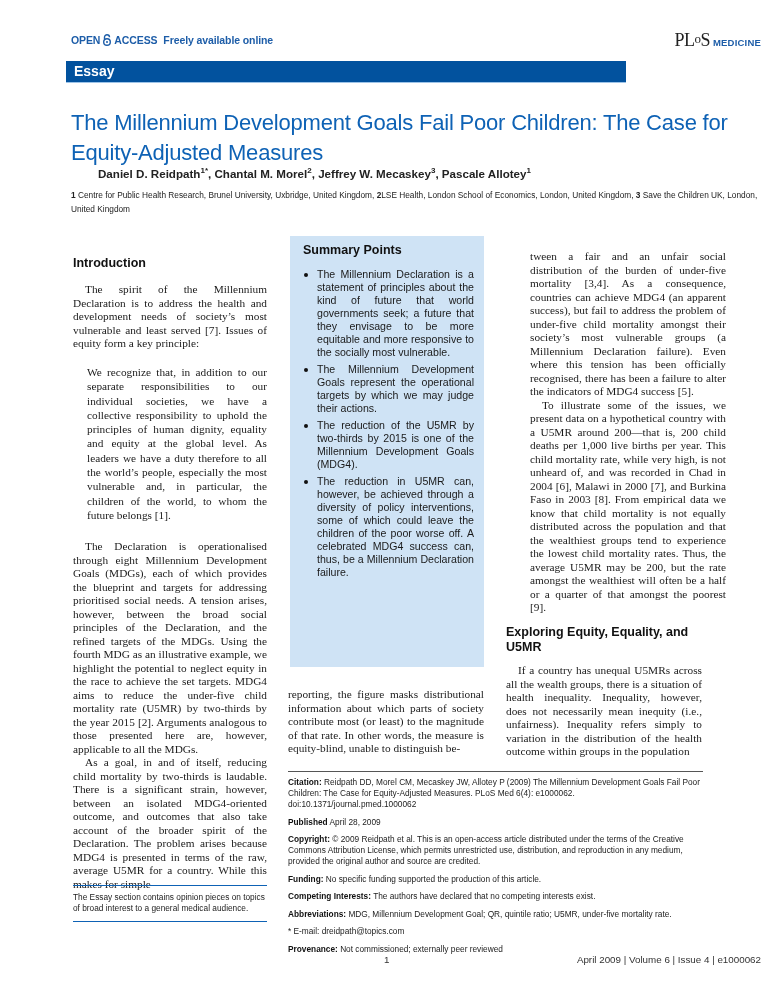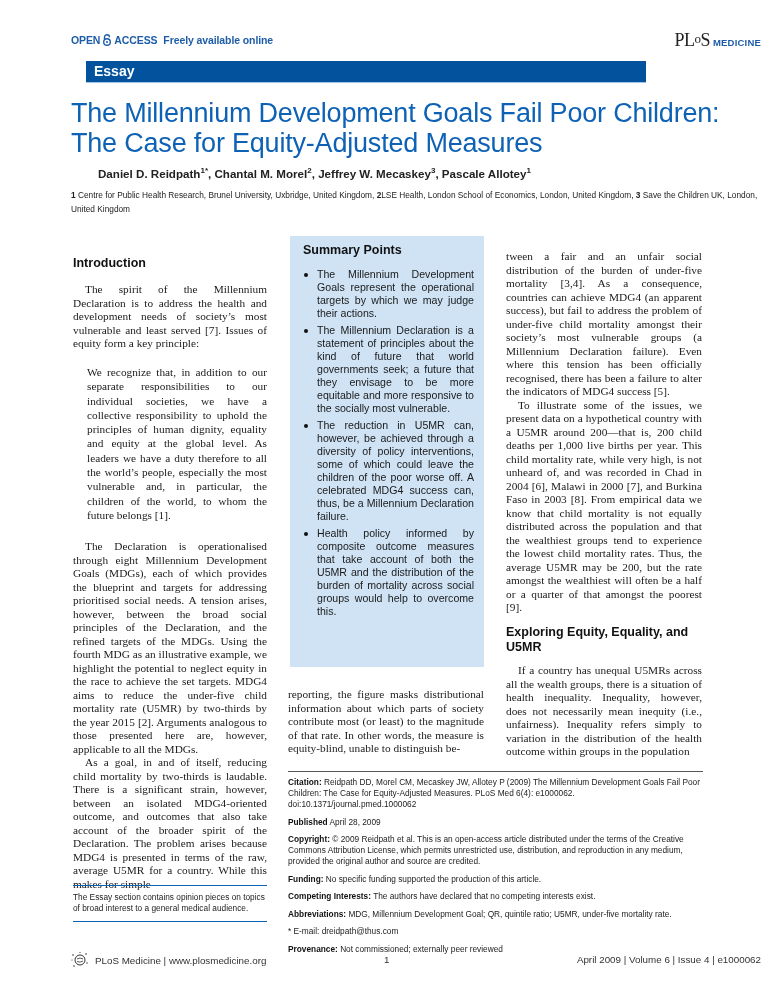--- a/index.html
+++ b/index.html
@@ -7,24 +7,24 @@
   body { position: relative; font-family: "DejaVu Serif", "Liberation Serif", serif; color: #1a1a1a; }
 
   
   .top-strip { position: absolute; left: 71px; top: 31px; width: 690px; height: 20px; }
   .oa { position: absolute; left: 0; top: 3px; font-family: "Liberation Sans", sans-serif; font-weight: bold; font-size: 10.5px; color: #1d5da8; letter-spacing: -0.1px; }
   .oa .lock { display: inline-block; width: 10px; height: 12px; vertical-align: -2px; margin: 0 2px; }
   .plos-logo { position: absolute; right: 0; top: -1px; font-family: "Liberation Serif", serif; font-size: 18px; color: #222; letter-spacing: -0.5px; }
   .plos-logo .o { font-size: 13px; vertical-align: 3px; }
   .plos-logo .med { font-family: "Liberation Sans", sans-serif; font-weight: bold; font-size: 9.5px; color: #1d5da8; margin-left: 3px; letter-spacing: 0.2px; }
 
-  .essay-bar { position: absolute; left: 66px; top: 61px; width: 560px; height: 22px; background: #02529e; border-bottom: 1px solid #9ec4e8; margin-left: 20px; }
+  .essay-bar { position: absolute; left: 66px; top: 61px; width: 560px; height: 22px; background: #02529e; border-bottom: 1px solid #9ec4e8; }
   .essay-bar span { position: absolute; left: 8px; top: 2px; font-family: "Liberation Sans", sans-serif; font-weight: bold; font-size: 14px; color: #ffffff; }
 
-  .title { position: absolute; left: 71px; top: 98px; width: 690px; font-family: "Liberation Sans", sans-serif; font-size: 27px; line-height: 30px; color: #0e62b5; font-weight: normal; letter-spacing: -0.2px; }
+  .title { position: absolute; left: 71px; top: 108px; width: 690px; font-family: "Liberation Sans", sans-serif; font-size: 22px; line-height: 30px; color: #0e62b5; font-weight: normal; letter-spacing: -0.2px; }
   .authors { position: absolute; left: 71px; top: 166px; font-family: "Liberation Sans", sans-serif; font-weight: bold; font-size: 11.6px; color: #222; margin-left: 27px; }
   .authors sup { font-size: 8px; }
   .affil { position: absolute; left: 71px; top: 188px; width: 690px; font-family: "Liberation Sans", sans-serif; font-size: 8.3px; line-height: 14px; color: #222; }
   .affil b { font-weight: bold; }
 
   
   .col { position: absolute; font-family: "Liberation Serif", serif; font-size: 11.3px; line-height: 13.5px; color: #1a1a1a; text-align: justify; hyphens: manual; }
   .col p { text-indent: 12px; }
   .col p.noind { text-indent: 0; }
   .h2 { font-family: "Liberation Sans", sans-serif; font-weight: bold; font-size: 12.5px; line-height: 15px; color: #111; text-align: left; }
@@ -37,21 +37,21 @@
 
   
   .summary { position: absolute; left: 290px; top: 236px; width: 194px; height: 431px; background: #cfe3f5; padding: 7px 10px 8px 13px; }
   .summary .sh { font-family: "Liberation Sans", sans-serif; font-weight: bold; font-size: 12.5px; color: #111; margin-bottom: 11px; }
   .summary ul { list-style: none; }
   .summary li { position: relative; padding-left: 14px; font-family: "Liberation Sans", sans-serif; font-size: 10.6px; line-height: 13px; color: #1a1a1a; text-align: justify; margin-bottom: 4px; }
   .summary li .bullet { position: absolute; left: 1px; top: 5px; width: 4px; height: 4px; border-radius: 50%; background: #111; }
 
   .body2 { position: absolute; left: 288px; top: 688px; width: 196px; }
 
-  .body3 { position: absolute; left: 506px; top: 250px; width: 196px; }
+  .body3 { position: absolute; left: 530px; top: 250px; width: 196px; }
   .explore-h { position: absolute; left: 506px; top: 625px; width: 196px; }
   .body4 { position: absolute; left: 506px; top: 664px; width: 196px; }
 
   
   .meta { position: absolute; left: 288px; top: 771px; width: 415px; border-top: 1.5px solid #555; padding-top: 5px; font-family: "Liberation Sans", sans-serif; font-size: 8.3px; line-height: 11px; color: #222; }
   .meta .item { margin-bottom: 6.5px; }
   .meta b { font-weight: bold; color: #111; }
 
   
   .footer { position: absolute; left: 71px; top: 949px; width: 690px; height: 20px; font-family: "Liberation Sans", sans-serif; font-size: 9.8px; color: #333; }
@@ -103,24 +103,24 @@
 <div class="col quote">We recognize that, in addition to our separate responsibilities to our individual societies, we have a collective responsibility to uphold the principles of human dignity, equality and equity at the global level. As leaders we have a duty therefore to all the world’s people, especially the most vulnerable and, in particular, the children of the world, to whom the future belongs [1].</div>
 <div class="col body1">
   <p>The Declaration is operationalised through eight Millennium Development Goals (MDGs), each of which provides the blueprint and targets for addressing prioritised social needs. A tension arises, however, between the broad social principles of the Declaration, and the refined targets of the MDGs. Using the fourth MDG as an illustrative example, we highlight the potential to neglect equity in the race to achieve the set targets. MDG4 aims to reduce the under-five child mortality rate (U5MR) by two-thirds by the year 2015 [2]. Arguments analogous to those presented here are, however, applicable to all the MDGs.</p>
   <p>As a goal, in and of itself, reducing child mortality by two-thirds is laudable. There is a significant strain, however, between an isolated MDG4-oriented outcome, and outcomes that also take account of the broader spirit of the Declaration. The problem arises because MDG4 is presented in terms of the raw, average U5MR for a country. While this makes for simple</p>
 </div>
 <div class="essay-note">The Essay section contains opinion pieces on topics of broad interest to a general medical audience.</div>
 
 <div class="summary">
   <div class="sh">Summary Points</div>
   <ul>
+    <li><span class="bullet"></span><span>The Millennium Declaration is a statement of principles about the kind of future that world governments seek; a future that they envisage to be more equitable and more responsive to the socially most vulnerable.</span></li>
     <li><span class="bullet"></span><span>The Millennium Development Goals represent the operational targets by which we may judge their actions.</span></li>
-    <li><span class="bullet"></span><span>The Millennium Declaration is a statement of principles about the kind of future that world governments seek; a future that they envisage to be more equitable and more responsive to the socially most vulnerable.</span></li>
+    <li><span class="bullet"></span><span>The reduction of the U5MR by two-thirds by 2015 is one of the Millennium Development Goals (MDG4).</span></li>
     <li><span class="bullet"></span><span>The reduction in U5MR can, however, be achieved through a diversity of policy interventions, some of which could leave the children of the poor worse off. A celebrated MDG4 success can, thus, be a Millennium Declaration failure.</span></li>
-    <li><span class="bullet"></span><span>Health policy informed by composite outcome measures that take account of both the U5MR and the distribution of the burden of mortality across social groups would help to overcome this.</span></li>
   </ul>
 </div>
 
 <div class="col body2">
   <p class="noind">reporting, the figure masks distributional information about which parts of society contribute most (or least) to the magnitude of that rate. In other words, the measure is equity-blind, unable to distinguish be-</p>
 </div>
 
 <div class="col body3">
   <p class="noind">tween a fair and an unfair social distribution of the burden of under-five mortality [3,4]. As a consequence, countries can achieve MDG4 (an apparent success), but fail to address the problem of under-five child mortality amongst their society’s most vulnerable groups (a Millennium Declaration failure). Even where this tension has been officially recognised, there has been a failure to alter the indicators of MDG4 success [5].</p>
   <p>To illustrate some of the issues, we present data on a hypothetical country with a U5MR around 200—that is, 200 child deaths per 1,000 live births per year. This child mortality rate, while very high, is not unheard of, and was recorded in Chad in 2004 [6], Malawi in 2000 [7], and Burkina Faso in 2003 [8]. From empirical data we know that child mortality is not equally distributed across the population and that the wealthiest groups tend to experience the lowest child mortality rates. Thus, the average U5MR may be 200, but the rate amongst the wealthiest will often be a half or a quarter of that amongst the poorest [9].</p>
@@ -130,33 +130,20 @@
   <p>If a country has unequal U5MRs across all the wealth groups, there is a situation of health inequality. Inequality, however, does not necessarily mean inequity (i.e., unfairness). Inequality refers simply to variation in the distribution of the health outcome within groups in the population</p>
 </div>
 
 <div class="meta">
   <div class="item"><b>Citation:</b> <span>Reidpath DD, Morel CM, Mecaskey JW, Allotey P (2009) The Millennium Development Goals Fail Poor Children: The Case for Equity-Adjusted Measures. PLoS Med 6(4): e1000062. doi:10.1371/journal.pmed.1000062</span></div>
   <div class="item"><b>Published</b> <span>April 28, 2009</span></div>
   <div class="item"><b>Copyright:</b> <span>© 2009 Reidpath et al. This is an open-access article distributed under the terms of the Creative Commons Attribution License, which permits unrestricted use, distribution, and reproduction in any medium, provided the original author and source are credited.</span></div>
   <div class="item"><b>Funding:</b> <span>No specific funding supported the production of this article.</span></div>
   <div class="item"><b>Competing Interests:</b> <span>The authors have declared that no competing interests exist.</span></div>
   <div class="item"><b>Abbreviations:</b> <span>MDG, Millennium Development Goal; QR, quintile ratio; U5MR, under-five mortality rate.</span></div>
-  <div class="item">* E-mail: dreidpath@thus.com</div>
+  <div class="item">* E-mail: dreidpath@topics.com</div>
   <div class="item"><b>Provenance:</b> <span>Not commissioned; externally peer reviewed</span></div>
 </div>
 
 <div class="footer">
-  <div class="left">
-    <svg class="logo" viewBox="0 0 18 18">
-      <circle cx="9" cy="9" r="5" fill="none" stroke="#333" stroke-width="1"></circle>
-      <path d="M6 8 Q9 6 12 8 M6 10.5 Q9 12 12 10" fill="none" stroke="#333" stroke-width="0.8"></path>
-      <circle cx="2" cy="4" r="0.8" fill="#333"></circle>
-        <circle cx="15" cy="3" r="0.8" fill="#333"></circle>
-      <circle cx="16" cy="12" r="0.7" fill="#333"></circle>
-        <circle cx="3" cy="15" r="0.8" fill="#333"></circle>
-      <circle cx="9" cy="1.5" r="0.6" fill="#333"></circle>
-        <circle cx="1" cy="9" r="0.6" fill="#333"></circle>
-    </svg>
-    <span>PLoS Medicine | www.plosmedicine.org</span>
-  </div>
   <span class="page">1</span>
   <span class="right">April 2009 | Volume 6 | Issue 4 | e1000062</span>
 </div>
 
 </body></html>

